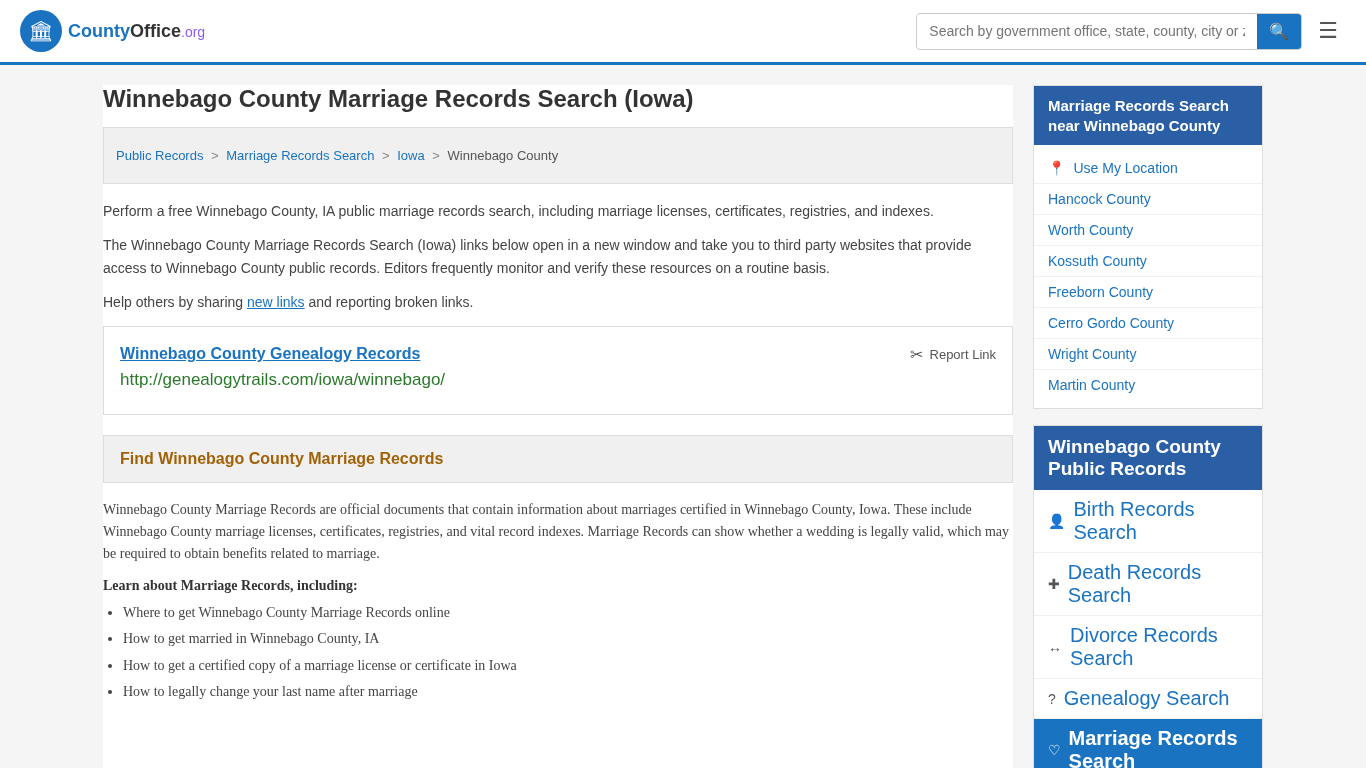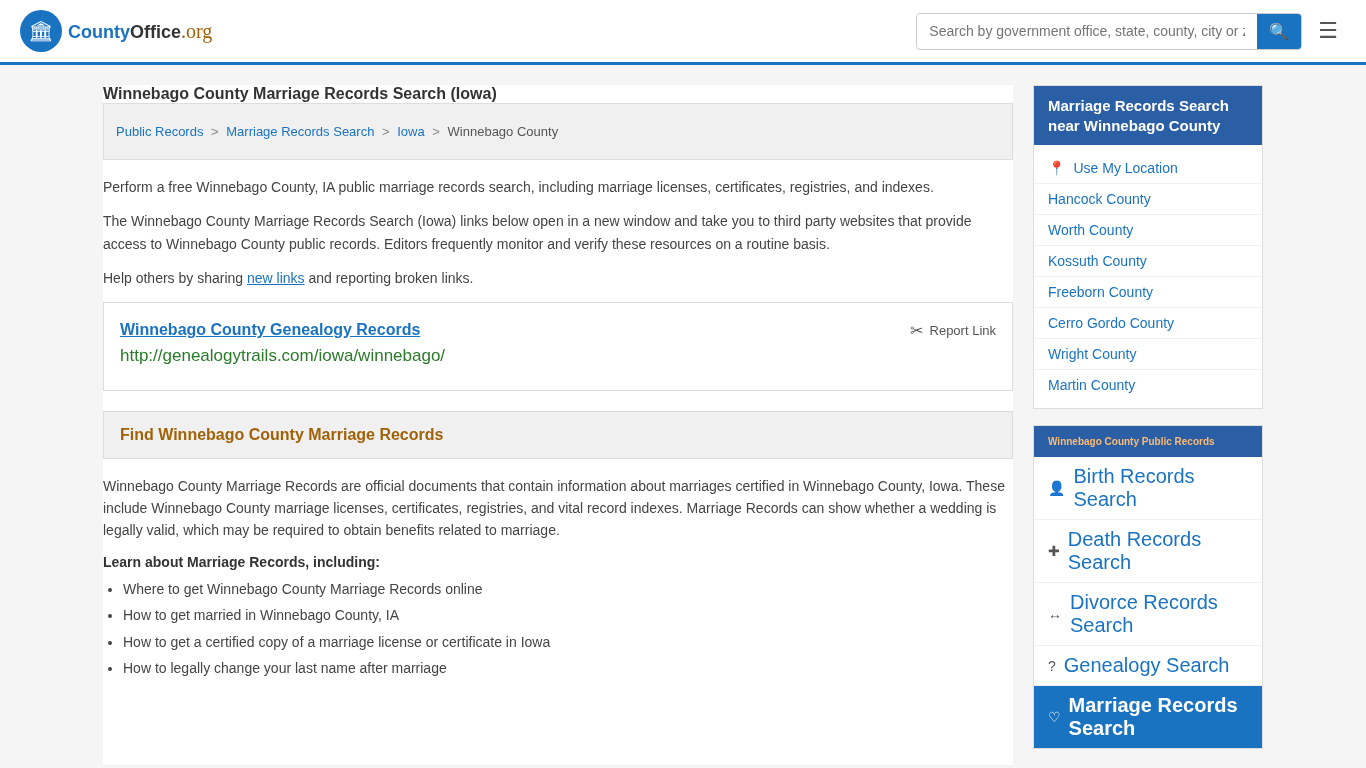--- a/index.html
+++ b/index.html
@@ -33,23 +33,22 @@
     .logo-text {
       font-size: 18px;
       font-weight: bold;
       color: #333;
     }
     .logo-text span {
       color: #1a73c1;
     }
     .logo-text .org {
       font-weight: normal;
-      color: #a16207;
-      font-size: 20px;
-      font-family: Liberation Serif, serif;
+      color: #8b5cf6;
+      font-size: 14px;
     }
     .search-area {
       display: flex;
       align-items: center;
       gap: 8px;
     }
     .search-box {
       display: flex;
       align-items: center;
       border: 1px solid #ccc;
@@ -95,23 +94,24 @@
       background: #fff;
       padding: 0;
     }
     .sidebar {
       width: 230px;
       flex-shrink: 0;
     }
 
     
     .page-title {
-      font-size: 16px;
+      font-size: 24px;
       font-weight: bold;
       color: #333;
+      margin-bottom: 14px;
     }
 
     
     .breadcrumb {
       background: #f0f0f0;
       padding: 20px 12px;
       font-size: 13px;
       color: #555;
       margin-bottom: 16px;
       border: 1px solid #ddd;
@@ -182,20 +182,21 @@
       margin-bottom: 16px;
     }
     .find-section h2 {
       font-size: 16px;
       font-weight: bold;
       color: #a16207;
     }
 
     .section-body {
       padding: 0;
+      font-family: Liberation Serif, serif;
     }
     .section-body p {
       line-height: 1.6;
       color: #444;
       margin-bottom: 12px;
     }
     .section-body h3 {
       font-size: 14px;
       font-weight: bold;
       margin-bottom: 8px;
@@ -242,23 +243,23 @@
     }
     .sidebar-item .si-icon {
       font-size: 14px;
       color: #555;
       flex-shrink: 0;
     }
 
     
     .sidebar-pub-header {
       background: #2a5fa5;
-      color: #fdba74;
+      color: #ffffff;
       padding: 10px 14px;
-      font-size: 10px;
+      font-size: 19px;
       font-weight: bold;
     }
     .sidebar-pub-item {
       display: flex;
       align-items: center;
       gap: 8px;
       padding: 8px 14px;
       border-bottom: 1px solid #f0f0f0;
       cursor: pointer;
     }

